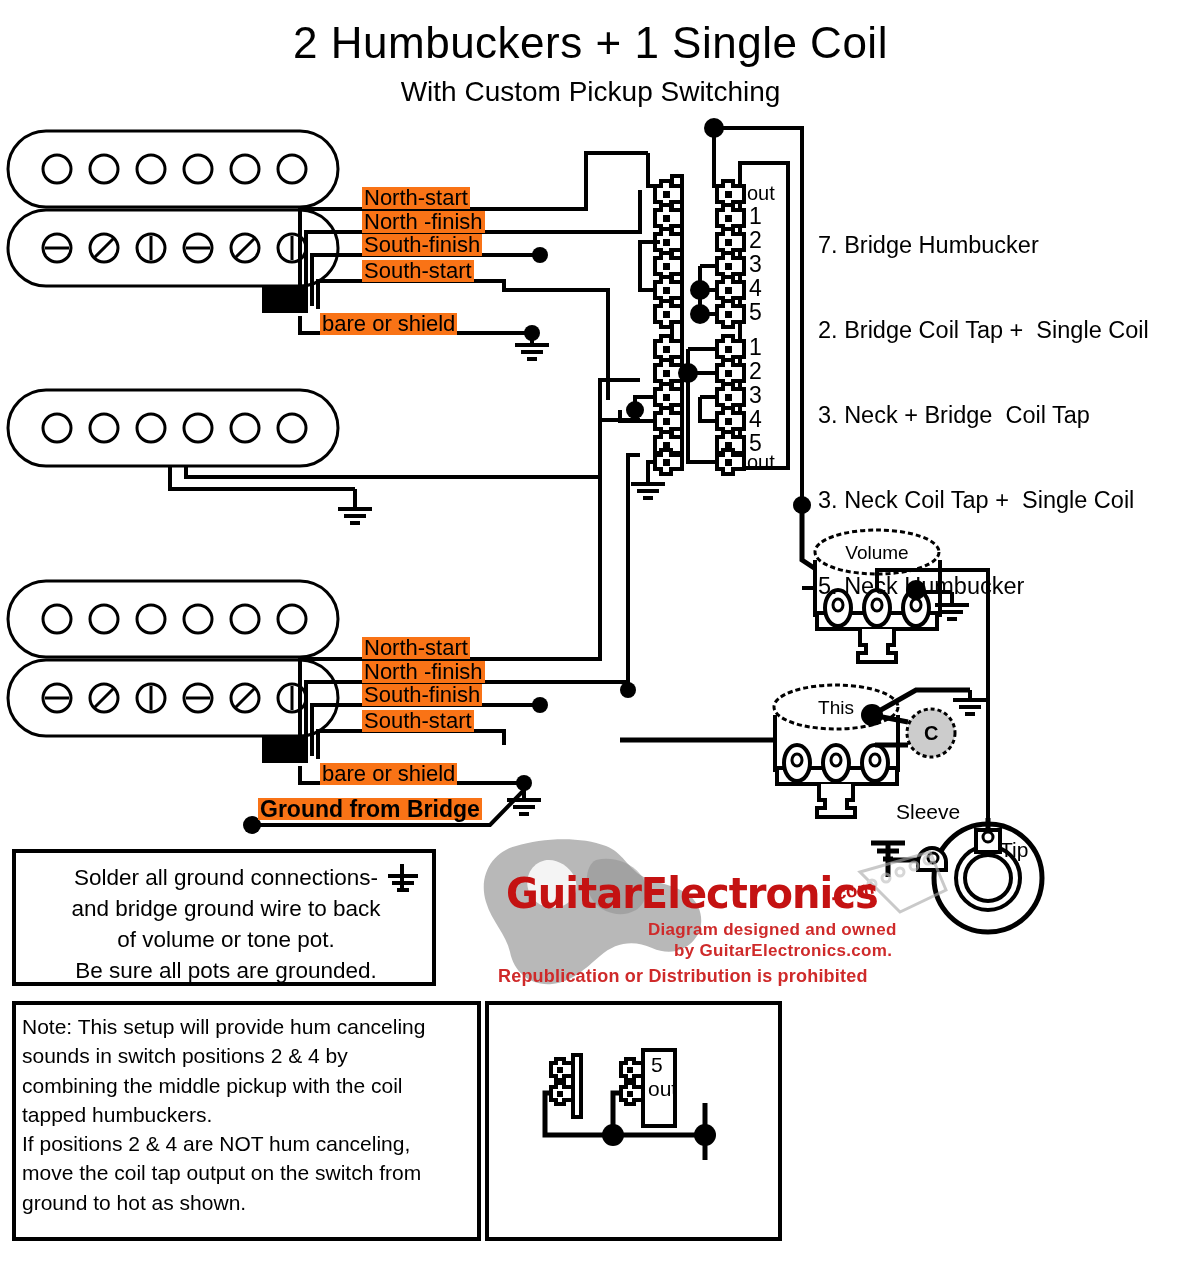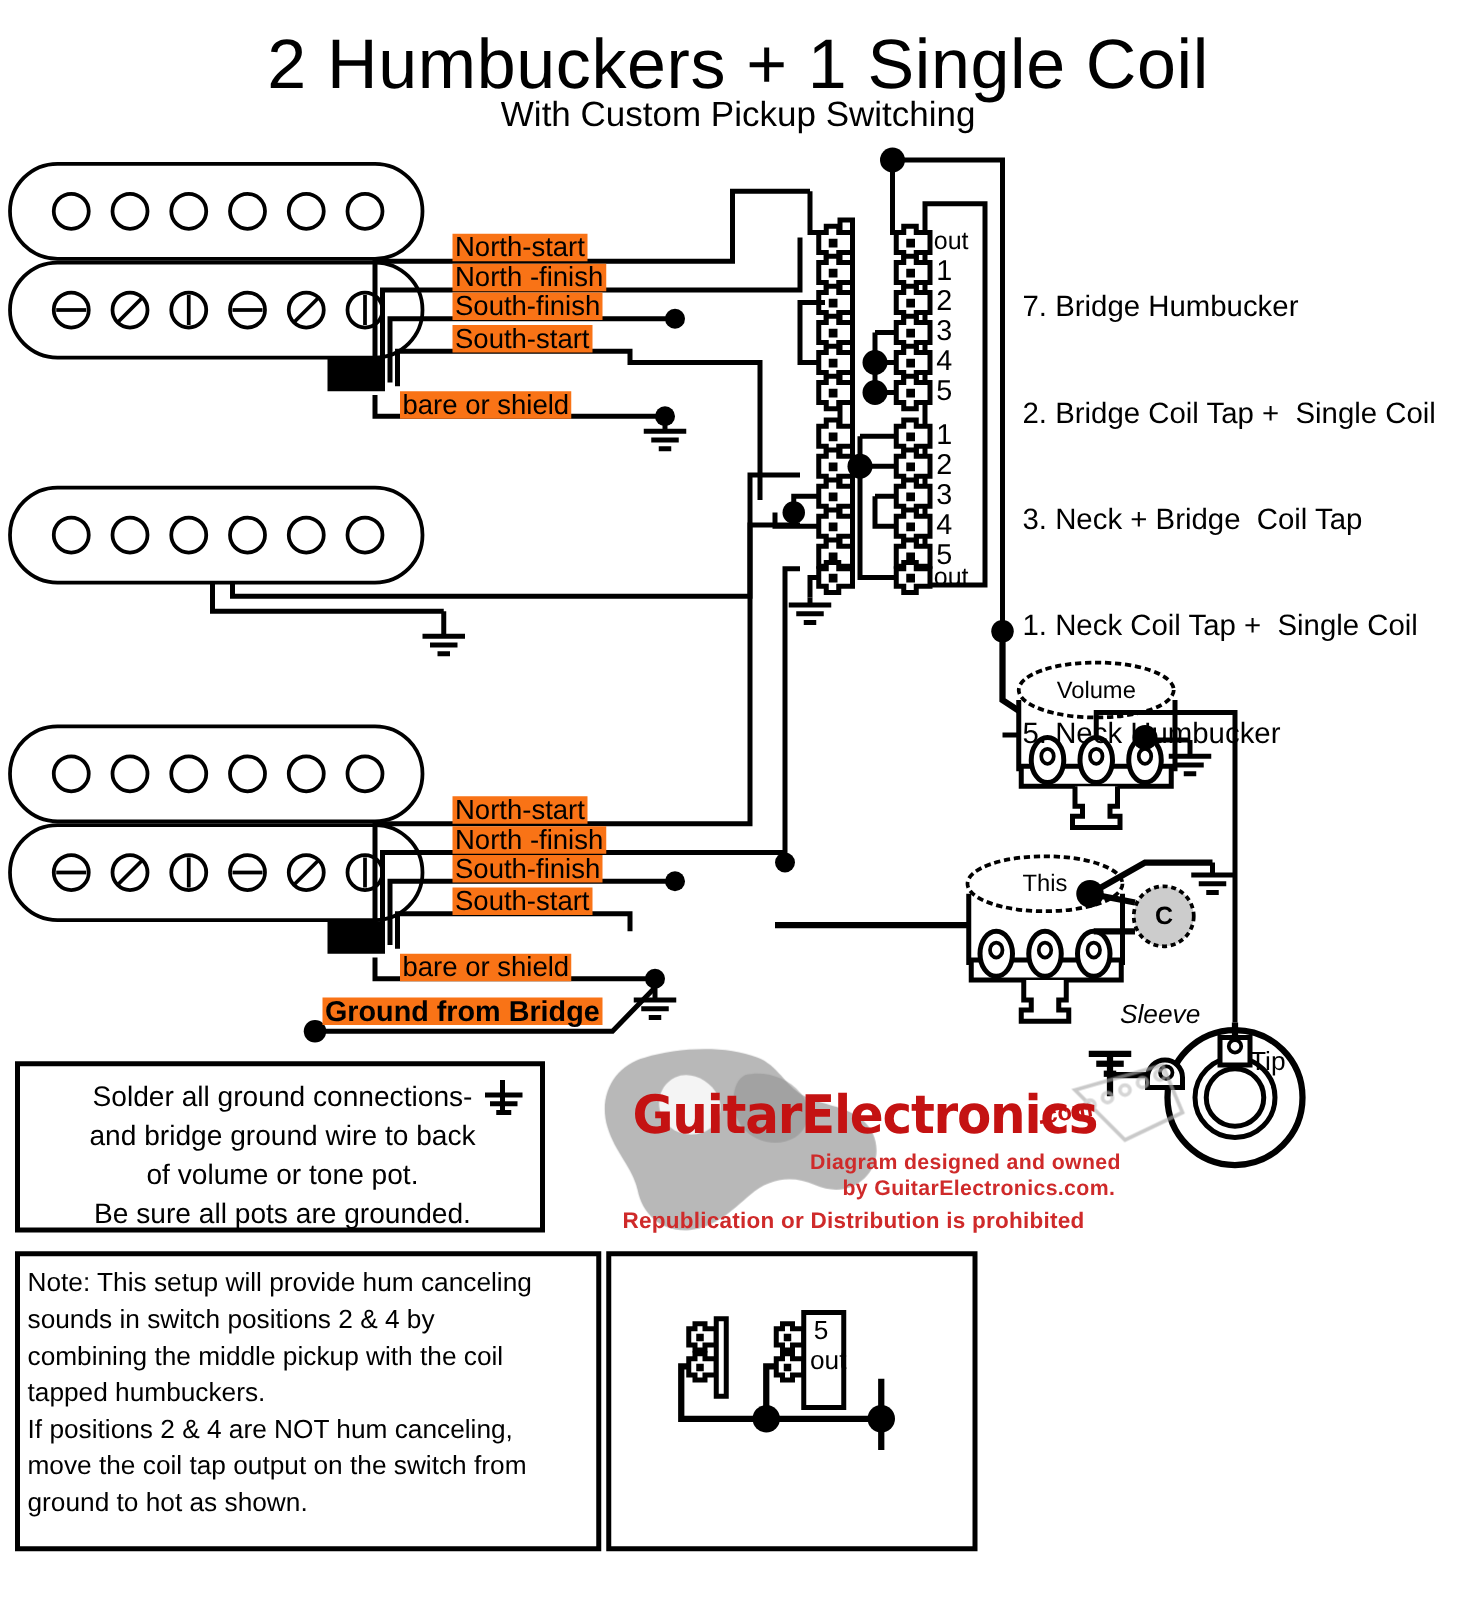--- a/index.html
+++ b/index.html
@@ -17,21 +17,21 @@
   }
   #page svg { position: absolute; left: 0; top: 0; }
 
   .ttl {
     position: absolute;
     text-align: center;
     width: 100%;
     font-family: "Liberation Sans", sans-serif;
     color: #000;
   }
-  #title    { top: 18px;  font-size: 56px; letter-spacing: .5px; text-align: center; }
+  #title    { top: 18px;  font-size: 44px; letter-spacing: .5px; text-align: center; }
   #subtitle { top: 76px;  font-size: 28px; }
 
   .legend {
     position: absolute;
     left: 818px; top: 174px;
     font-size: 23.5px;
     line-height: 28.4px;
     color: #000;
     white-space: pre;
   }
@@ -509,21 +509,21 @@
     </g>
   </svg>
 
   <div class="ttl" id="title">2 Humbuckers + 1 Single Coil</div>
   <div class="ttl" id="subtitle">With Custom Pickup Switching</div>
 
   <div class="legend">
     <div>7. Bridge Humbucker</div>
     <div>2. Bridge Coil Tap +  Single Coil</div>
     <div>3. Neck + Bridge  Coil Tap</div>
-    <div>1. Neck Coil Tap +  Single Coil</div>
+    <div>3. Neck Coil Tap +  Single Coil</div>
     <div>5. Neck Humbucker</div>
   </div>
 
   <div class="wirelabel" style="left:362px; top:187px;">North-start</div>
   <div class="wirelabel" style="left:362px; top:211px;">North -finish</div>
   <div class="wirelabel" style="left:362px; top:234px;">South-finish</div>
   <div class="wirelabel" style="left:362px; top:260px;">South-start</div>
   <div class="wirelabel" style="left:320px; top:313px;">bare or shield</div>
 
   <div class="wirelabel" style="left:362px; top:637px;">North-start</div>
@@ -544,21 +544,21 @@
   <div class="swnum" style="left:749px; top:360px;">2</div>
   <div class="swnum" style="left:749px; top:384px;">3</div>
   <div class="swnum" style="left:749px; top:408px;">4</div>
   <div class="swnum" style="left:749px; top:432px;">5</div>
   <div class="swnum" style="left:747px; top:451px; font-size:20px;">out</div>
 
   <div class="potlabel" style="left:837px; top:542px; width:80px;">Volume</div>
   <div class="potlabel" style="left:800px; top:697px; width:72px;">This</div>
   <div class="caplabel" style="left:924px; top:722px;">C</div>
 
-  <div class="jacklabel" style="left:896px; top:800px;font-style:italic;">Sleeve</div>
+  <div class="jacklabel" style="left:896px; top:800px;">Sleeve</div>
   <div class="jacklabel" style="left:1000px; top:810px;margin-top:28px;">Tip</div>
 
   <div class="boxtext" id="solder-note">Solder all ground connections-
 and bridge ground wire to back
 of volume or tone pot.
 Be sure all pots are grounded.</div>
   <div class="boxtext" id="hum-note">Note: This setup will provide hum canceling
 sounds in switch positions 2 &amp; 4 by
 combining the middle pickup with the coil
 tapped humbuckers.

